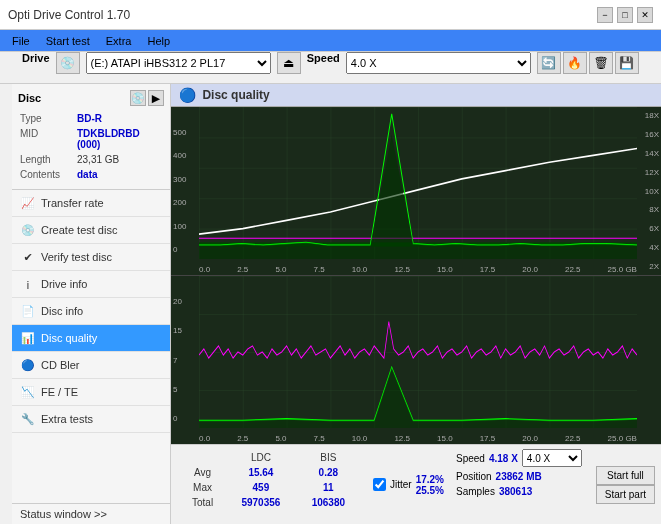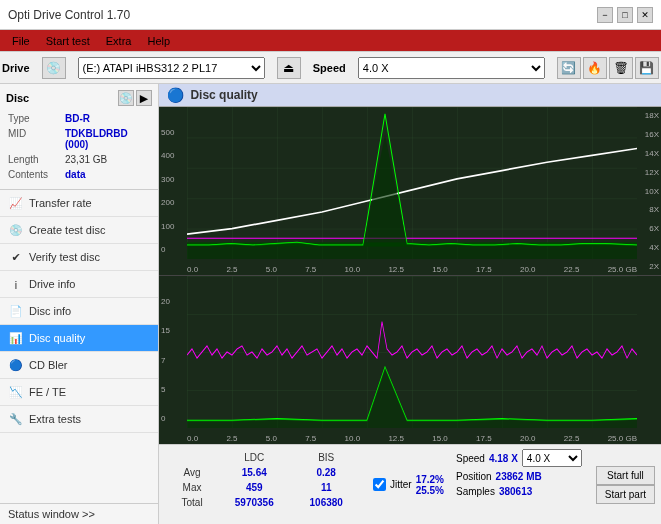--- a/index.html
+++ b/index.html
@@ -17,56 +17,56 @@
     }
     #titlebar .title { font-size: 12px; color: #333; }
     #titlebar .win-controls { display: flex; gap: 4px; }
     #titlebar .win-btn {
       width: 16px; height: 16px; background: #d9d9d9; border: 1px solid #aaa;
       display: flex; align-items: center; justify-content: center; font-size: 9px; cursor: pointer;
     }
 
     
     #menubar {
-      background: #b91c1c;
+      background: #3b82f6;
       height: 22px;
       display: flex;
       align-items: center;
       padding: 0 4px;
       border-bottom: 1px solid #ccc;
     }
     #menubar span { padding: 2px 8px; cursor: pointer; font-size: 11px; }
 
     
     #drivebar {
       background: #f0f0f0;
       height: 32px;
       display: flex;
-      align-items: center;
-      padding: 0 2px;
-      gap: 12px;
+      padding: 0 22px;
+      gap: 6px;
       border-bottom: 1px solid #ccc;
     }
     #drivebar label { font-size: 11px; font-weight: bold; }
     #drivebar select { height: 22px; font-size: 11px; flex: 1; }
     #drivebar .icon-btn { width: 24px; height: 22px; background: #e0e0e0; border: 1px solid #aaa; display: flex; align-items: center; justify-content: center; cursor: pointer; font-size: 12px; }
     #drivebar .speed-select { height: 22px; font-size: 11px; width: 60px; }
     #drivebar .icon-group { display: flex; gap: 2px; }
 
     
     #main { display: flex; height: calc(524px - 30px - 22px - 32px); }
 
     
     #sidebar {
       width: 159px;
       background: #f5f5f5;
       border-right: 1px solid #ccc;
       display: flex;
       flex-direction: column;
       flex-shrink: 0;
+      margin-left: 12px;
     }
 
     
     #disc-panel {
       padding: 6px;
       border-bottom: 1px solid #ccc;
     }
     #disc-panel .disc-header { display: flex; justify-content: space-between; align-items: center; margin-bottom: 4px; }
     #disc-panel table { width: 100%; }
     #disc-panel td { font-size: 10px; padding: 1px 0; vertical-align: top; }

